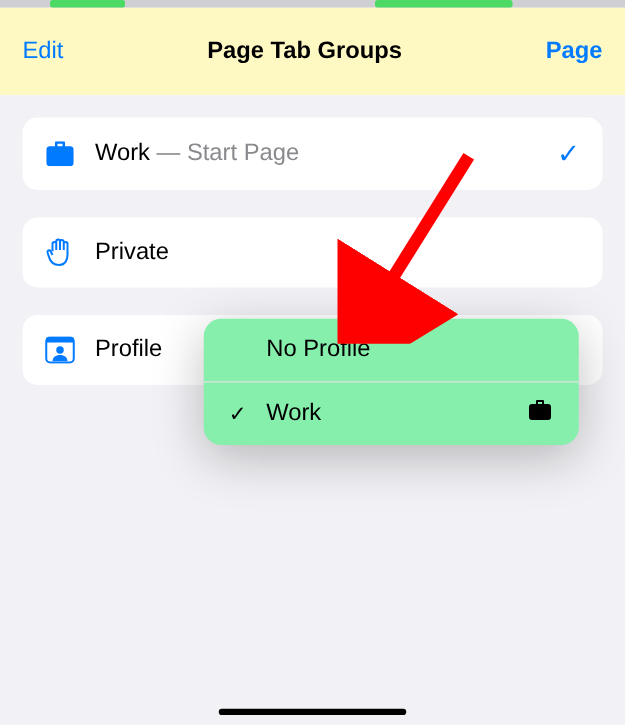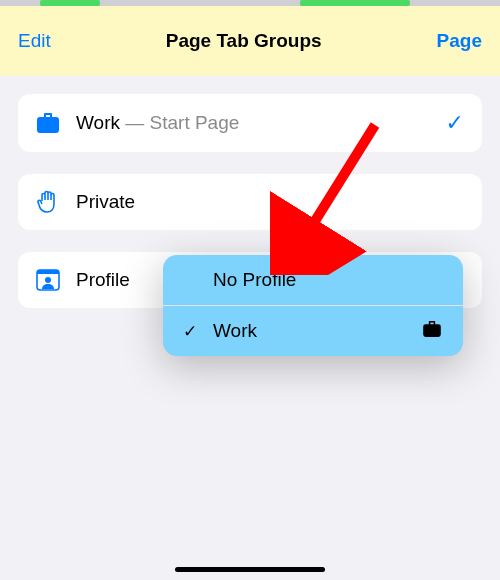--- a/index.html
+++ b/index.html
@@ -70,21 +70,21 @@
       flex-direction: column;
       line-height: 6px;
       font-size: 10px;
       color: #8a8a8e;
     }
     .popup {
       position: absolute;
       left: 163px;
       top: 255px;
       width: 300px;
-      background: #7dd3fc;
+      background: #86efac;
       border-radius: 14px;
       box-shadow: 0 10px 40px rgba(0,0,0,0.25);
       overflow: hidden;
     }
     .popup-item {
       padding: 14px 20px;
       font-size: 19px;
       color: #000;
       display: flex;
       align-items: center;

